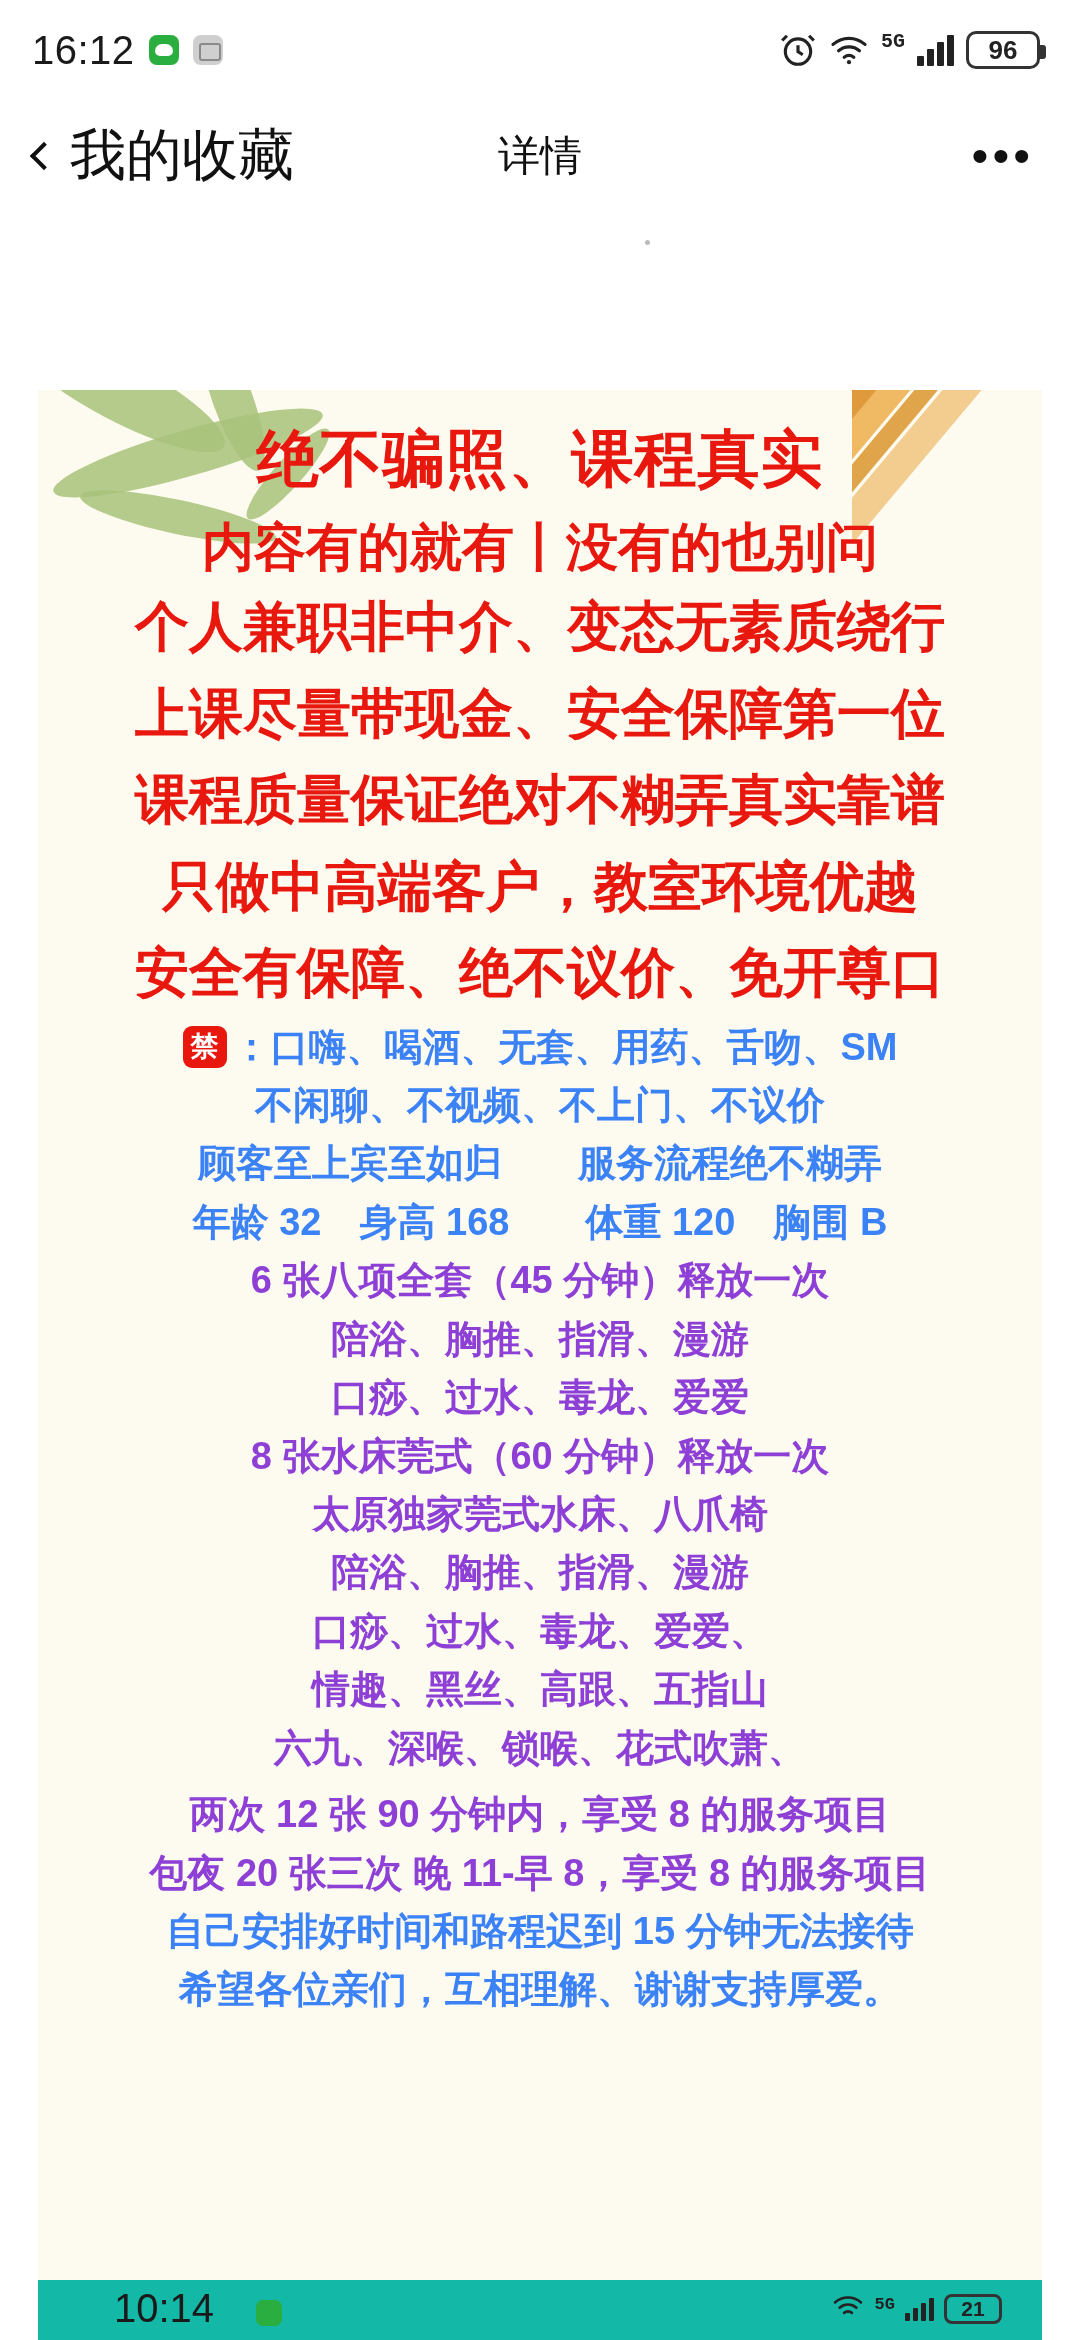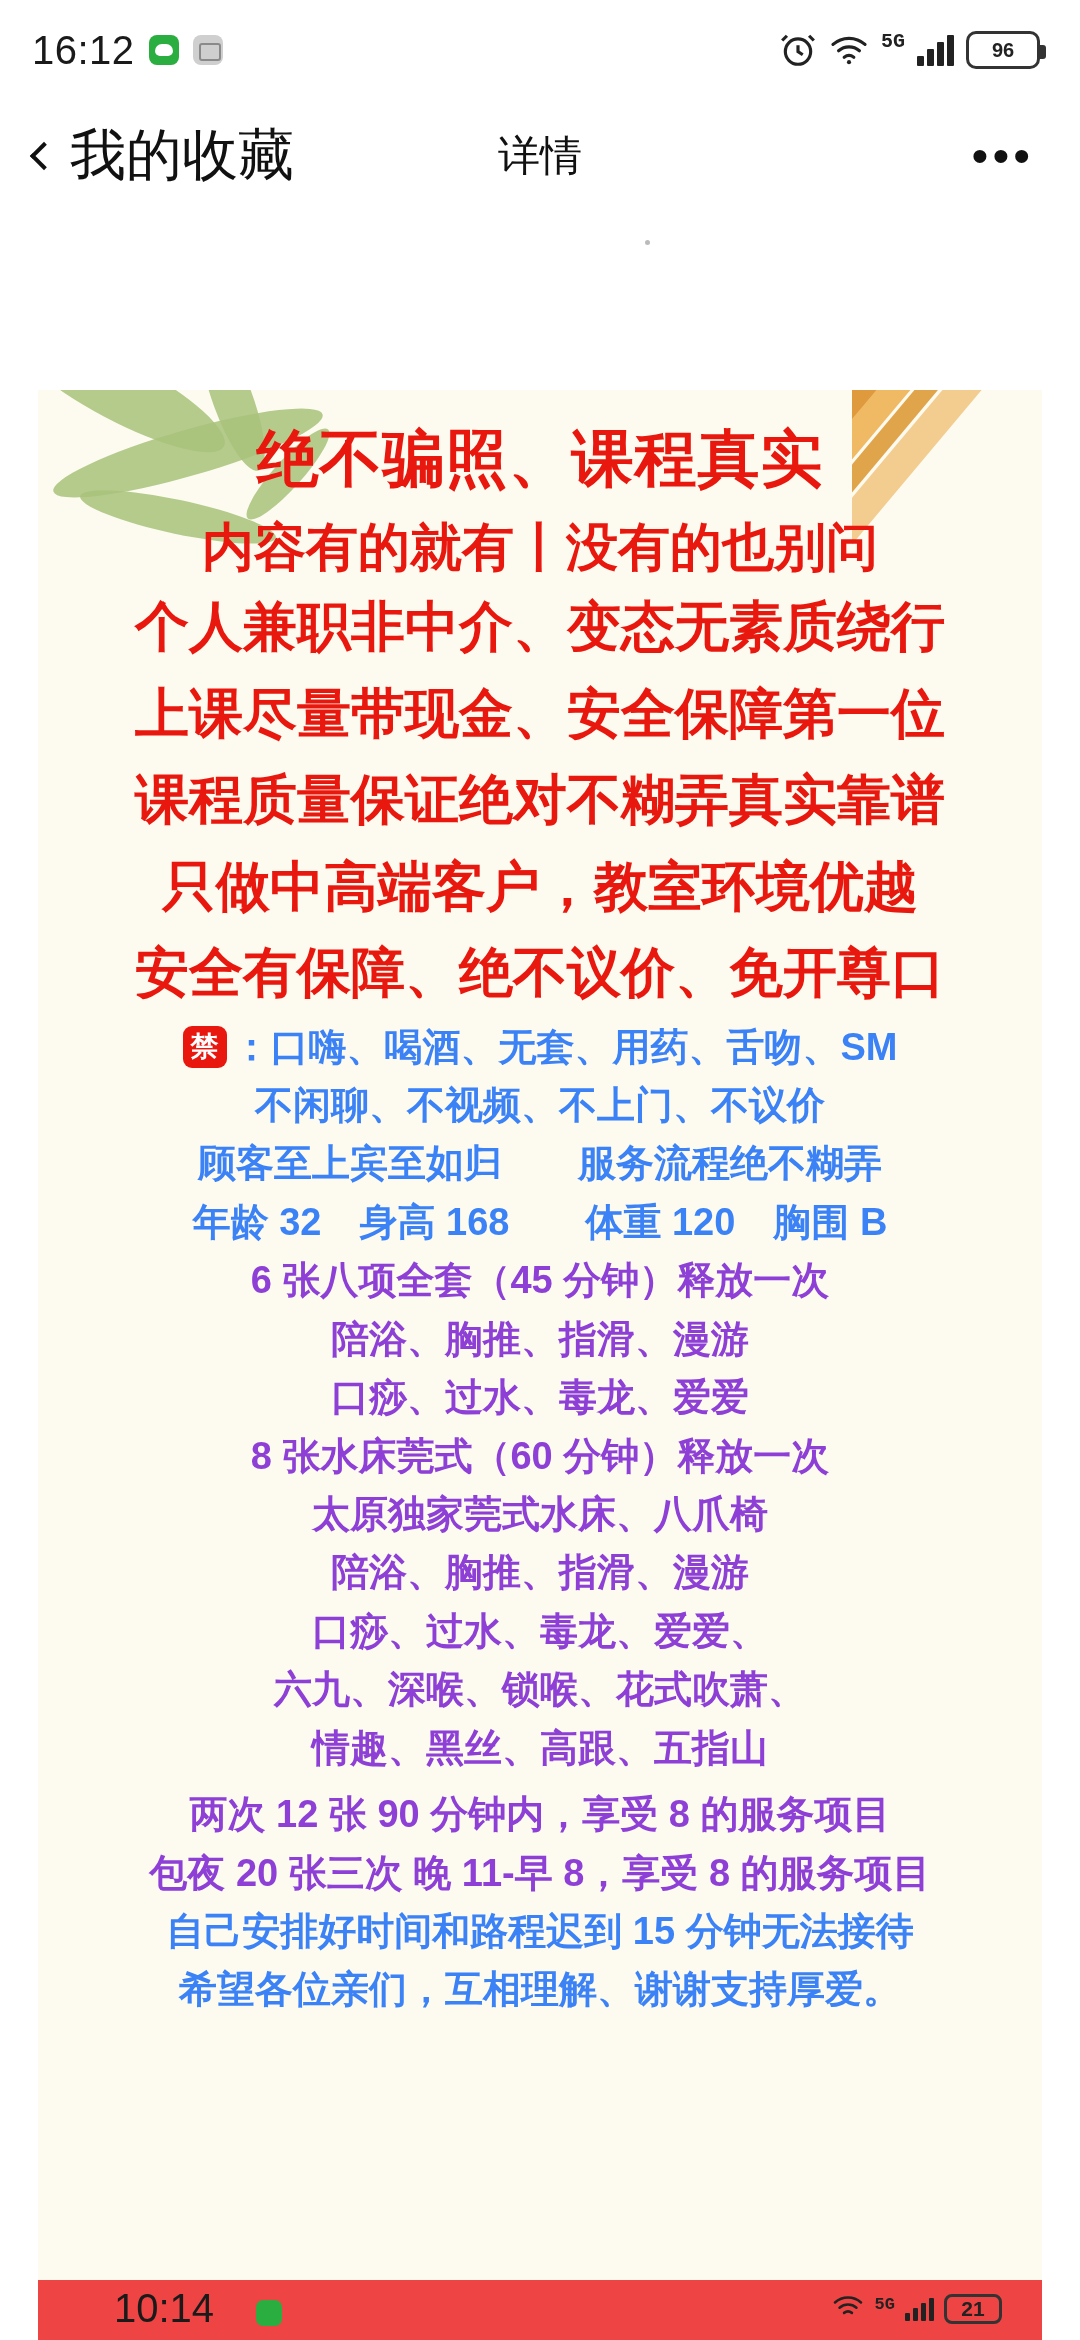--- a/index.html
+++ b/index.html
@@ -78,21 +78,21 @@
   }
   .battery::after {
     content: "";
     position: absolute;
     right: -9px; top: 11px;
     width: 6px; height: 14px;
     background: #333;
     border-radius: 0 3px 3px 0;
   }
   .battery-text {
-    font-size: 20px;
+    font-size: 26px;
     color: #222;
     font-weight: bold;
   }
   .net-label {
     font-size: 20px;
     color: #222;
     font-weight: bold;
     line-height: 1;
     transform: translateY(-8px);
     font-family: Liberation Mono, monospace;
@@ -258,21 +258,21 @@
     margin-bottom: 6px;
   }
   .gap-s { height: 8px; }
 
   
   .bottom-peek {
     position: absolute;
     left: 38px; bottom: 0;
     width: 1004px;
     height: 60px;
-    background: #ef4444;
+    background: #14b8a6;
     overflow: hidden;
   }
   .peek-time {
     position: absolute;
     left: 76px; top: 6px;
     font-size: 40px;
     color: #1a1a1a;
   }
   .peek-ic {
     position: absolute;
@@ -380,22 +380,22 @@
         <div class="line red-small">顾客至上宾至如归　　服务流程绝不糊弄</div>
         <div class="line red-small">年龄 32　身高 168　　体重 120　胸围 B</div>
 
         <div class="line purple">6 张八项全套（45 分钟）释放一次</div>
         <div class="line purple">陪浴、胸推、指滑、漫游</div>
         <div class="line purple">口痧、过水、毒龙、爱爱</div>
         <div class="line purple">8 张水床莞式（60 分钟）释放一次</div>
         <div class="line purple">太原独家莞式水床、八爪椅</div>
         <div class="line purple">陪浴、胸推、指滑、漫游</div>
         <div class="line purple">口痧、过水、毒龙、爱爱、</div>
+        <div class="line purple">情趣、黑丝、高跟、五指山</div>
         <div class="line purple">六九、深喉、锁喉、花式吹萧、</div>
-        <div class="line purple">情趣、黑丝、高跟、五指山</div>
 
         <div class="gap-s"></div>
         <div class="line purple">两次 12 张 90 分钟内，享受 8 的服务项目</div>
         <div class="line purple">包夜 20 张三次 晚 11-早 8，享受 8 的服务项目</div>
         <div class="line red-small">自己安排好时间和路程迟到 15 分钟无法接待</div>
         <div class="line red-small">希望各位亲们，互相理解、谢谢支持厚爱。</div>
       </div>
     </div>
 
     <div class="bottom-peek">

